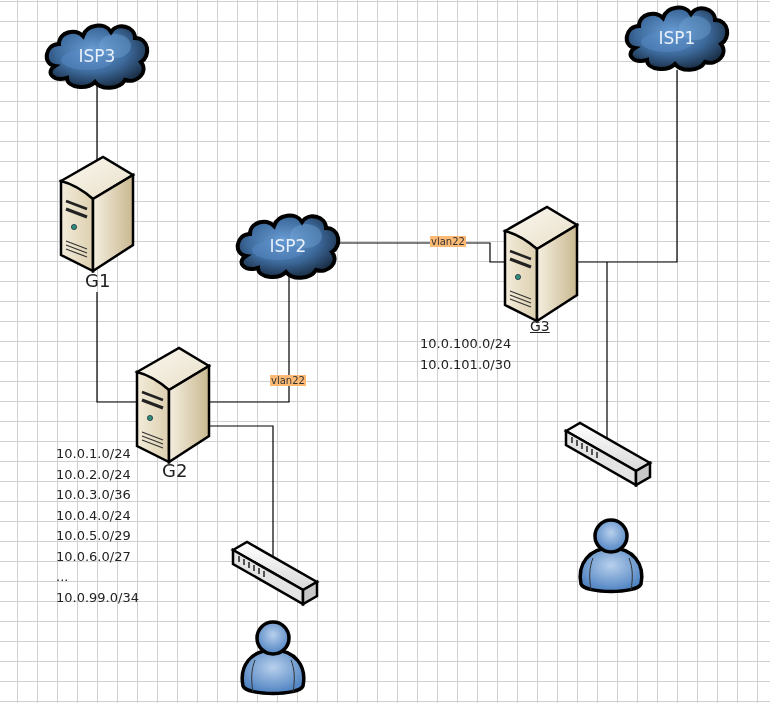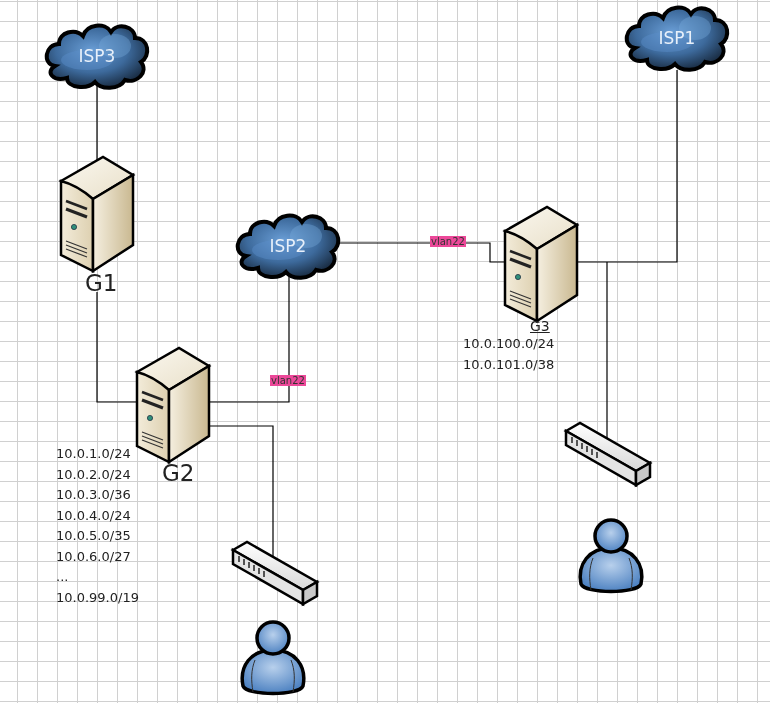--- a/index.html
+++ b/index.html
@@ -8,24 +8,24 @@
     background-color: #ffffff;
     background-image:
       linear-gradient(to right, #d0d0d0 1px, transparent 1px),
       linear-gradient(to bottom, #d0d0d0 1px, transparent 1px);
     background-size: 20px 20px;
     background-position: 17px 1px;
     font-family: "Liberation Sans", sans-serif;
   }
   svg.diagram { position: absolute; left: 0; top: 0; }
   .label { position: absolute; color: #222; font-family: "DejaVu Sans", sans-serif; }
-  .g-label { font-size: 23px; }
+  .g-label { font-size: 18px; }
   .g3-label { font-size: 14px; text-decoration: underline; }
   .subnet { font-size: 13px; line-height: 20.5px; }
-  .vlan { position: absolute; font-size: 10px; color: #333; background: #ec4899; padding: 0 1px; font-family: "DejaVu Sans", sans-serif; }
+  .vlan { position: absolute; font-size: 10px; color: #333; background: #fdba74; padding: 0 1px; font-family: "DejaVu Sans", sans-serif; }
   .isp-text { font-family: "DejaVu Sans", sans-serif; font-size: 17px; fill: #e8f0fa; }
 </style>
 </head>
 <body>
 
 <svg class="diagram" width="770" height="703" viewBox="0 0 770 703">
   <defs>
     <radialGradient id="cloudGrad" cx="45%" cy="40%" r="65%">
       <stop offset="0%" stop-color="#6a9ed6"></stop>
       <stop offset="55%" stop-color="#3d6a9c"></stop>
@@ -138,21 +138,21 @@
 
 <div class="label g-label" style="left:85px; top:270px;">G1</div>
 <div class="label g-label" style="left:162px; top:460px;text-align:center;">G2</div>
 <div class="label g3-label" style="left:530px; top:318px;">G3</div>
 
 <div class="label subnet" style="left:56px; top:444px; width:92px;">
   <div>10.0.1.0/24</div>
   <div>10.0.2.0/24</div>
   <div>10.0.3.0/36</div>
   <div>10.0.4.0/24</div>
-  <div>10.0.5.0/35</div>
+  <div>10.0.5.0/29</div>
   <div>10.0.6.0/27</div>
   <div>...</div>
-  <div>10.0.99.0/19</div>
+  <div>10.0.99.0/34</div>
 </div>
-<div class="label subnet" style="left:420px; top:334px; text-align:left;margin-left:43px;">
+<div class="label subnet" style="left:420px; top:334px; text-align:left;">
   <div>10.0.100.0/24</div>
-  <div>10.0.101.0/38</div>
+  <div>10.0.101.0/30</div>
 </div>
 
 </body></html>

